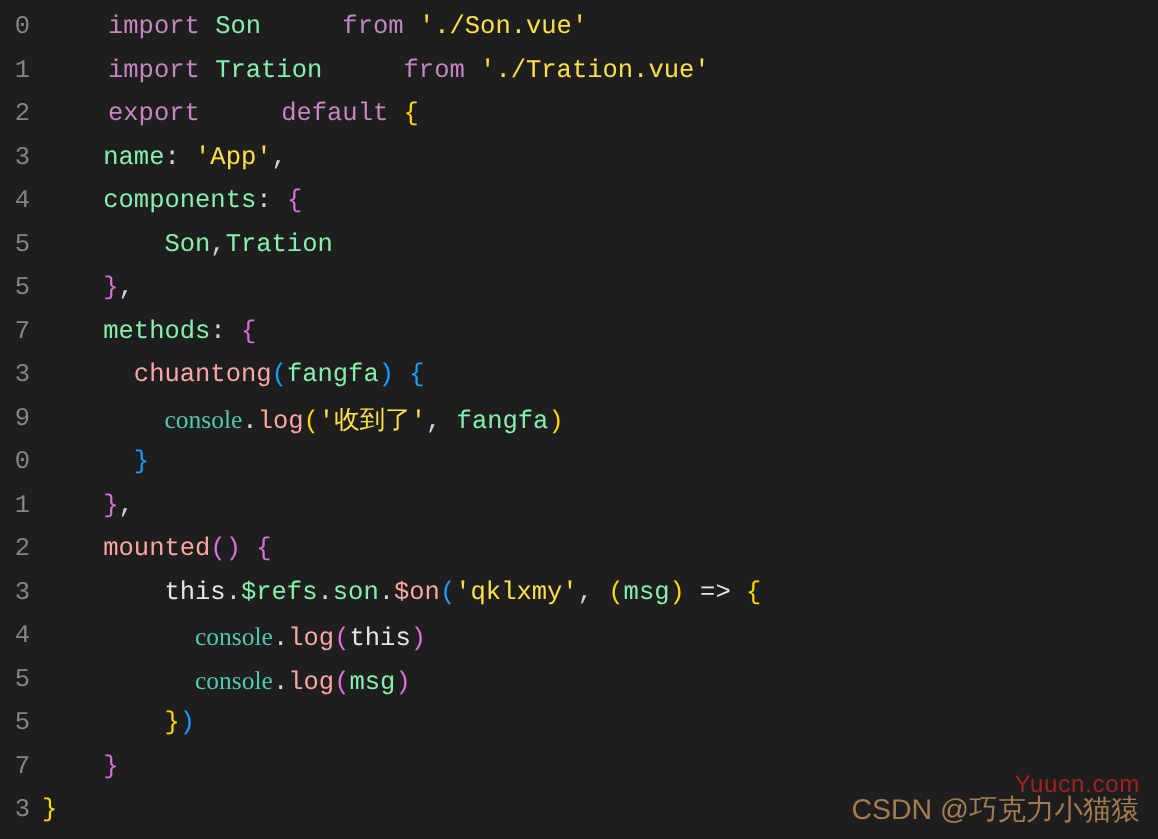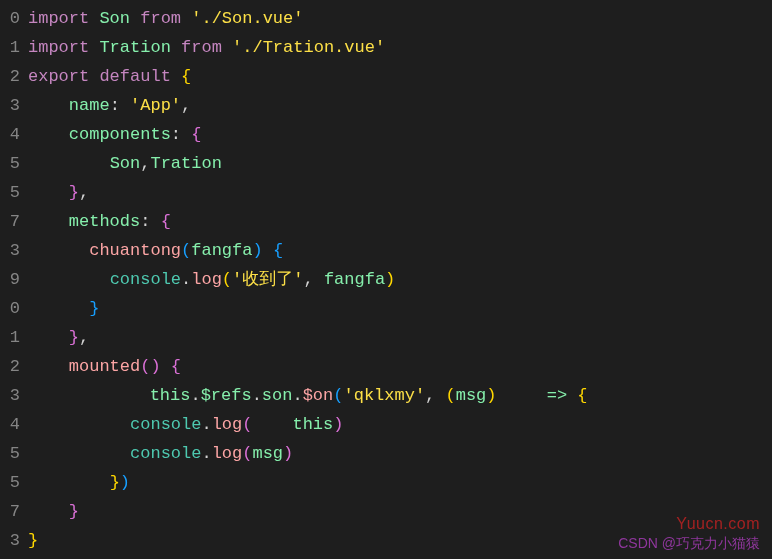--- a/index.html
+++ b/index.html
@@ -30,48 +30,48 @@
     padding-right: 8px;
   }
   .code-area {
     flex: 1;
     padding-top: 4px;
     white-space: pre;
     line-height: 29px;
   }
   .line { height: 29px; }
   .tok { }
-  .c-keyword  { color: #c586c0; }
+  .c-keyword  { color: #c586c0; margin-left: 44px; }
   .c-ident    { color: #86efac; margin-top: 29px; }
   .c-default  { color: #d4d4d4; }
   .c-string   { color: #fde047; }
   .c-func     { color: #fca5a5; }
-  .c-obj      { color: #4ec9b0; }
+  .c-obj      { color: #4ec9b0; font-family: Liberation Serif, serif; }
   .c-brace-y  { color: #ffd700; }
   .c-brace-p  { color: #da70d6; }
   .c-brace-b  { color: #179fff; }
-  .c-this     { color: #86efac; margin-left: 40px; }
+  .c-this     { color: #e5e5e5; }
   .watermark-main {
     position: absolute;
     right: 12px;
     bottom: 26px;
     color: #bb2222;
     font-family: Arial, sans-serif;
     font-size: 16px;
     opacity: 0.85;
     letter-spacing: 0.5px;
     margin-top: 29px;
   }
   .watermark-sub {
     position: absolute;
     right: 12px;
     bottom: 6px;
-    color: #d946ef;
+    color: #fdba74;
     font-family: Arial, "Microsoft YaHei", sans-serif;
-    font-size: 14px;
+    font-size: 19px;
     opacity: 0.6;
   }
 </style>
 </head>
 <body>
 
 <div class="editor">
   <div class="gutter" id="gutter">
       <div class="ln">0</div>
       <div class="ln">1</div>

